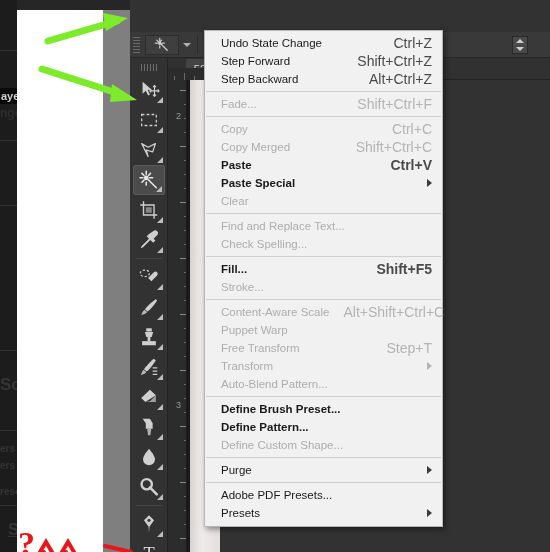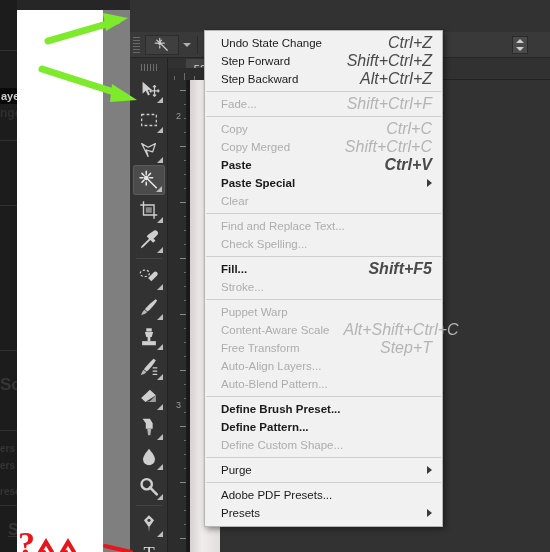--- a/index.html
+++ b/index.html
@@ -186,21 +186,21 @@
     padding: 3px 0 4px;
     font-size: 11.5px;
   }
   .mrow {
     display: flex; align-items: center; justify-content: space-between;
     padding: 2px 10px 2px 16px; height: 18px;
     color: #1a1a1a; white-space: nowrap;
   }
   .mrow.dis { color: #adadad; }
   .mrow.bold .mlabel, .mrow.bold .mkey { font-weight: bold; }
-  .mkey { color: #4a4a4a; font-size: 16px; padding-left: 14px; font-style: italic; }
+  .mkey { color: #4a4a4a; font-size: 14px; padding-left: 14px; }
   .mrow.dis .mkey { color: #b4b4b4; }
   .msep { height: 1px; background: #cfcfcf; margin: 3px 1px; }
   .submenu-arrow {
     width: 0; height: 0; margin-left: auto;
     border-top: 4px solid transparent; border-bottom: 4px solid transparent;
     border-left: 5px solid #3a3a3a;
   }
   .mrow.dis .submenu-arrow { border-left-color: #b4b4b4; }
 
   
@@ -544,34 +544,34 @@
     <span class="mkey">Shift+F5</span>
   </div>
   <div class="mrow dis">
     <span class="mlabel">Stroke...</span>
     <span class="mkey"></span>
   </div>
 
   <div class="msep"></div>
 
   <div class="mrow dis">
-    <span class="mlabel">Puppet Warp</span>
-    <span class="mkey"></span>
-  </div>
-  <div class="mrow dis">
     <span class="mlabel">Content-Aware Scale</span>
     <span class="mkey">Alt+Shift+Ctrl+C</span>
   </div>
   <div class="mrow dis">
+    <span class="mlabel">Puppet Warp</span>
+    <span class="mkey"></span>
+  </div>
+  <div class="mrow dis">
     <span class="mlabel">Free Transform</span>
     <span class="mkey">Step+T</span>
   </div>
   <div class="mrow dis">
-    <span class="mlabel">Auto-Align Layers...</span>
-    <span class="mkey"></span>
+    <span class="mlabel">Transform</span>
+    <span class="submenu-arrow"></span>
   </div>
   <div class="mrow dis">
     <span class="mlabel">Auto-Blend Pattern...</span>
     <span class="mkey"></span>
   </div>
 
   <div class="msep"></div>
 
   <div class="mrow bold">
     <span class="mlabel">Define Brush Preset...</span>

